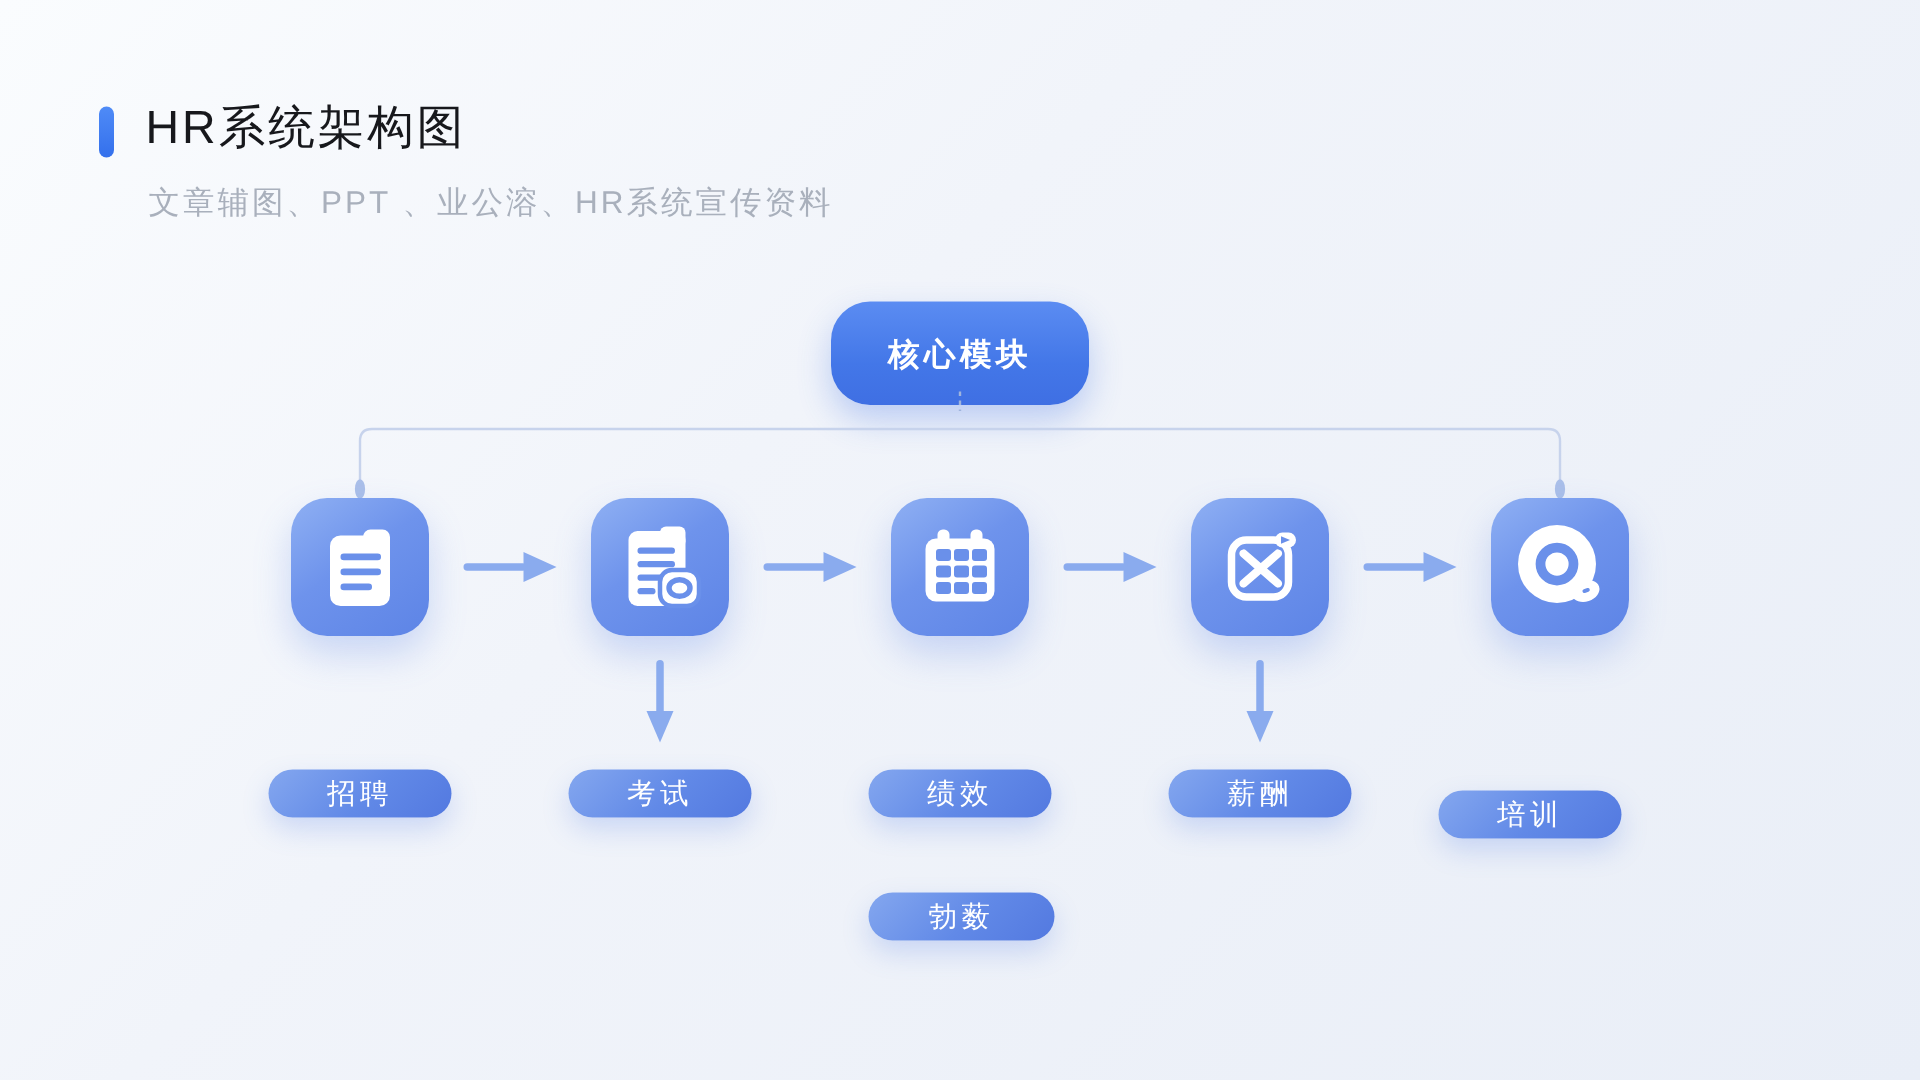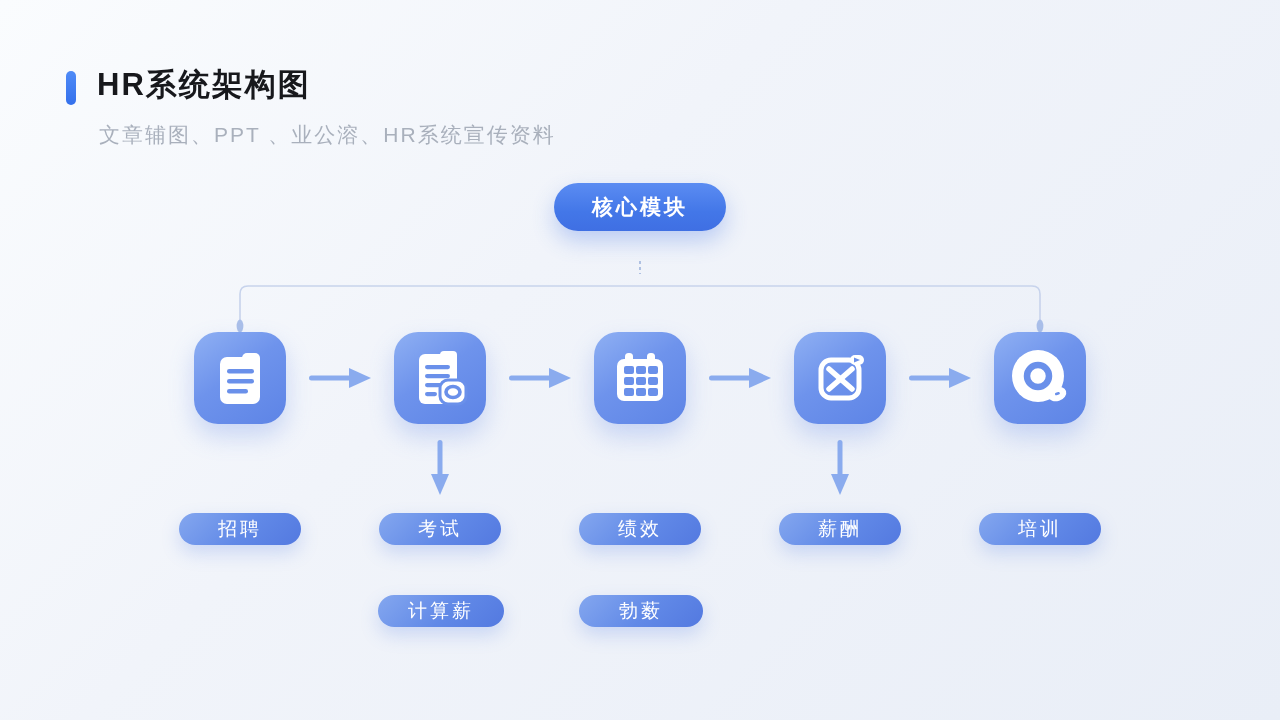--- a/index.html
+++ b/index.html
@@ -19,38 +19,38 @@
     position: absolute;
     left: 66px; top: 71px;
     width: 10px; height: 34px;
     border-radius: 6px;
     background: linear-gradient(180deg, #4f8bf7, #3470ec);
   }
   .page-title {
     position: absolute;
     left: 97px; top: 64px;
     font-size: 31px;
-    font-weight: 700;
+    font-weight: 400;
     color: #17181c;
     letter-spacing: 2px;
   }
   .page-subtitle {
     position: absolute;
     left: 99px; top: 121px;
     font-size: 21px;
     font-weight: 400;
     color: #a9b0bc;
     letter-spacing: 2px;
   }
 
   
   .core-btn {
     position: absolute;
-    left: 554px; top: 183px;
-    width: 172px; height: 48px;
+    left: 554px; top: 201px;
+    width: 172px; height: 69px;
     border-radius: 26px;
     background: linear-gradient(180deg, #5b8cf2 0%, #4377e8 60%, #3f6fe3 100%);
     box-shadow: 0 10px 22px rgba(64, 112, 228, 0.30);
     display: flex; align-items: center; justify-content: center;
     color: #ffffff;
     font-size: 21px;
     font-weight: 600;
     letter-spacing: 3px;
   }
 
@@ -96,21 +96,21 @@
     font-size: 19px;
     font-weight: 500;
     letter-spacing: 3px;
   }
   .row1 { top: 513px; width: 122px; }
   .row2 { top: 595px; width: 124px; }
   .p-c1 { left: 179px; }
   .p-c2 { left: 379px; }
   .p-c3 { left: 579px; }
   .p-c4 { left: 779px; }
-  .p-c5 { left: 979px; }
+  .p-c5 { left: 959px; margin-top: 14px; }
   .s-c2 { left: 378px; width: 126px; }
   .s-c3 { left: 579px; }
   .s-c4 { left: 779px; }
 </style>
 </head>
 <body>
 
 <div class="page">
 
   <div class="accent-bar"></div>
@@ -210,16 +210,15 @@
     <rect x="9.5" y="2" width="5" height="36" rx="2.5" fill="#8aabee"></rect>
       <polygon points="3,36 21,36 12,57" fill="#8aabee"></polygon>
   </svg>
 
   <div class="pill row1 p-c1">招聘</div>
   <div class="pill row1 p-c2">考试</div>
   <div class="pill row1 p-c3">绩效</div>
   <div class="pill row1 p-c4">薪酬</div>
   <div class="pill row1 p-c5">培训</div>
 
-  <div class="pill row2 s-c2">计算薪</div>
   <div class="pill row2 s-c3">勃薮</div>
 
 </div>
 
 </body></html>

